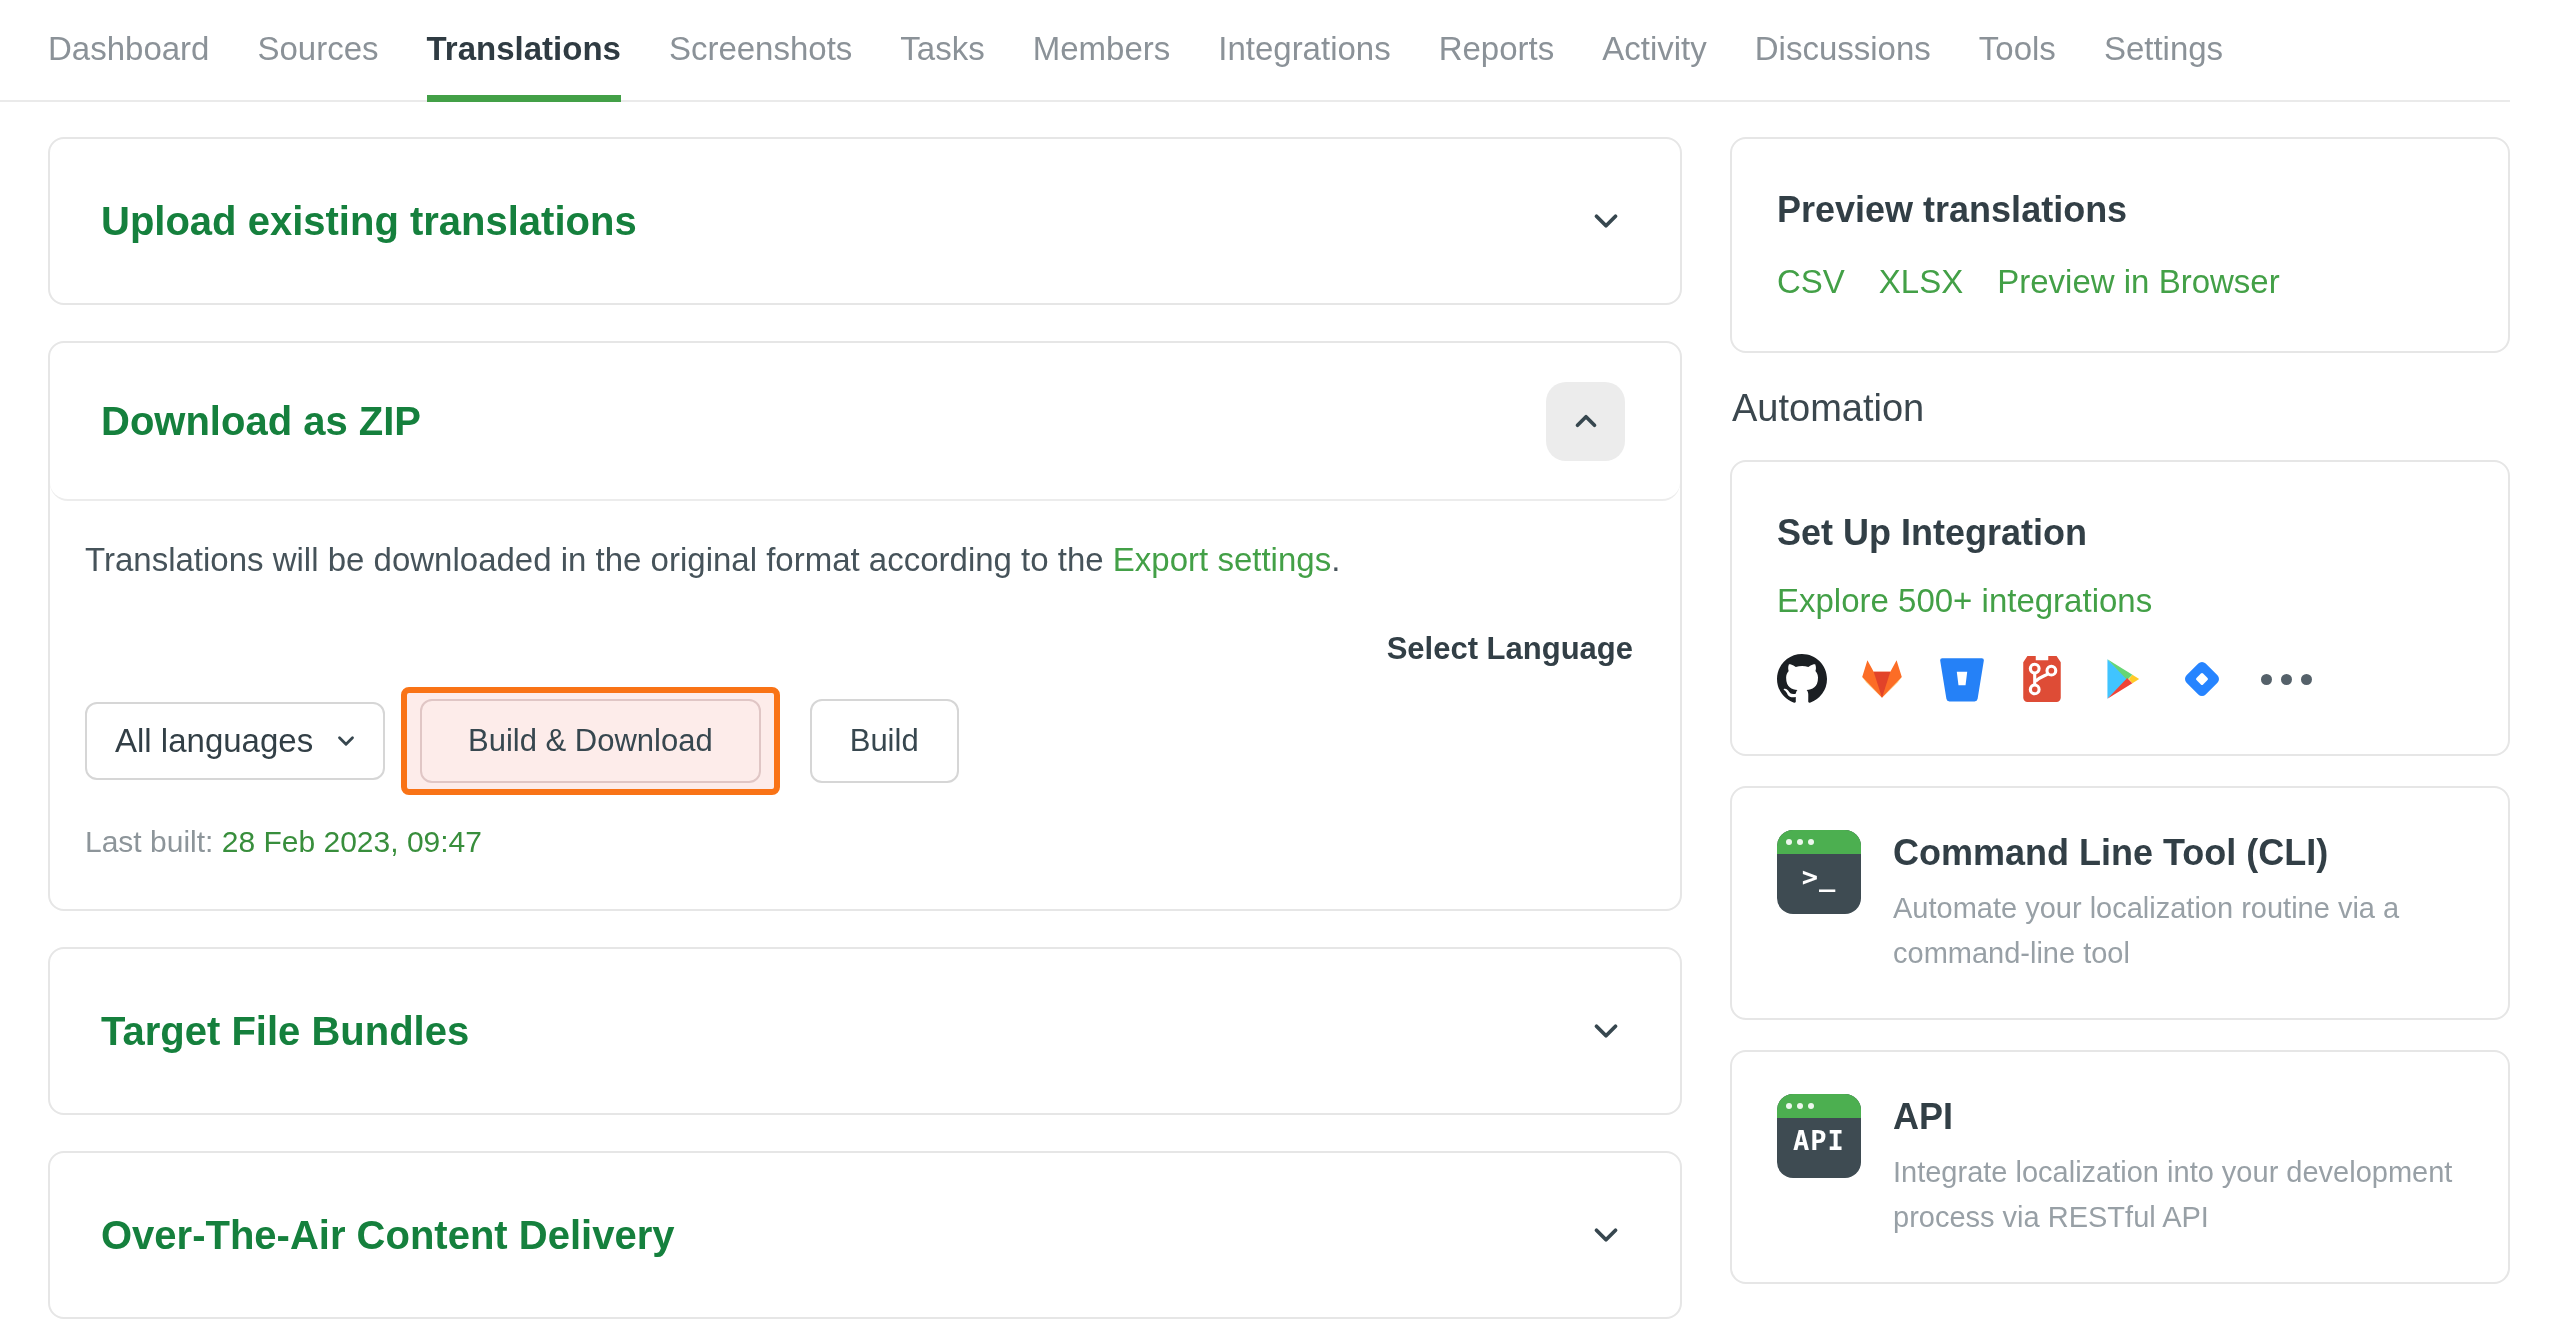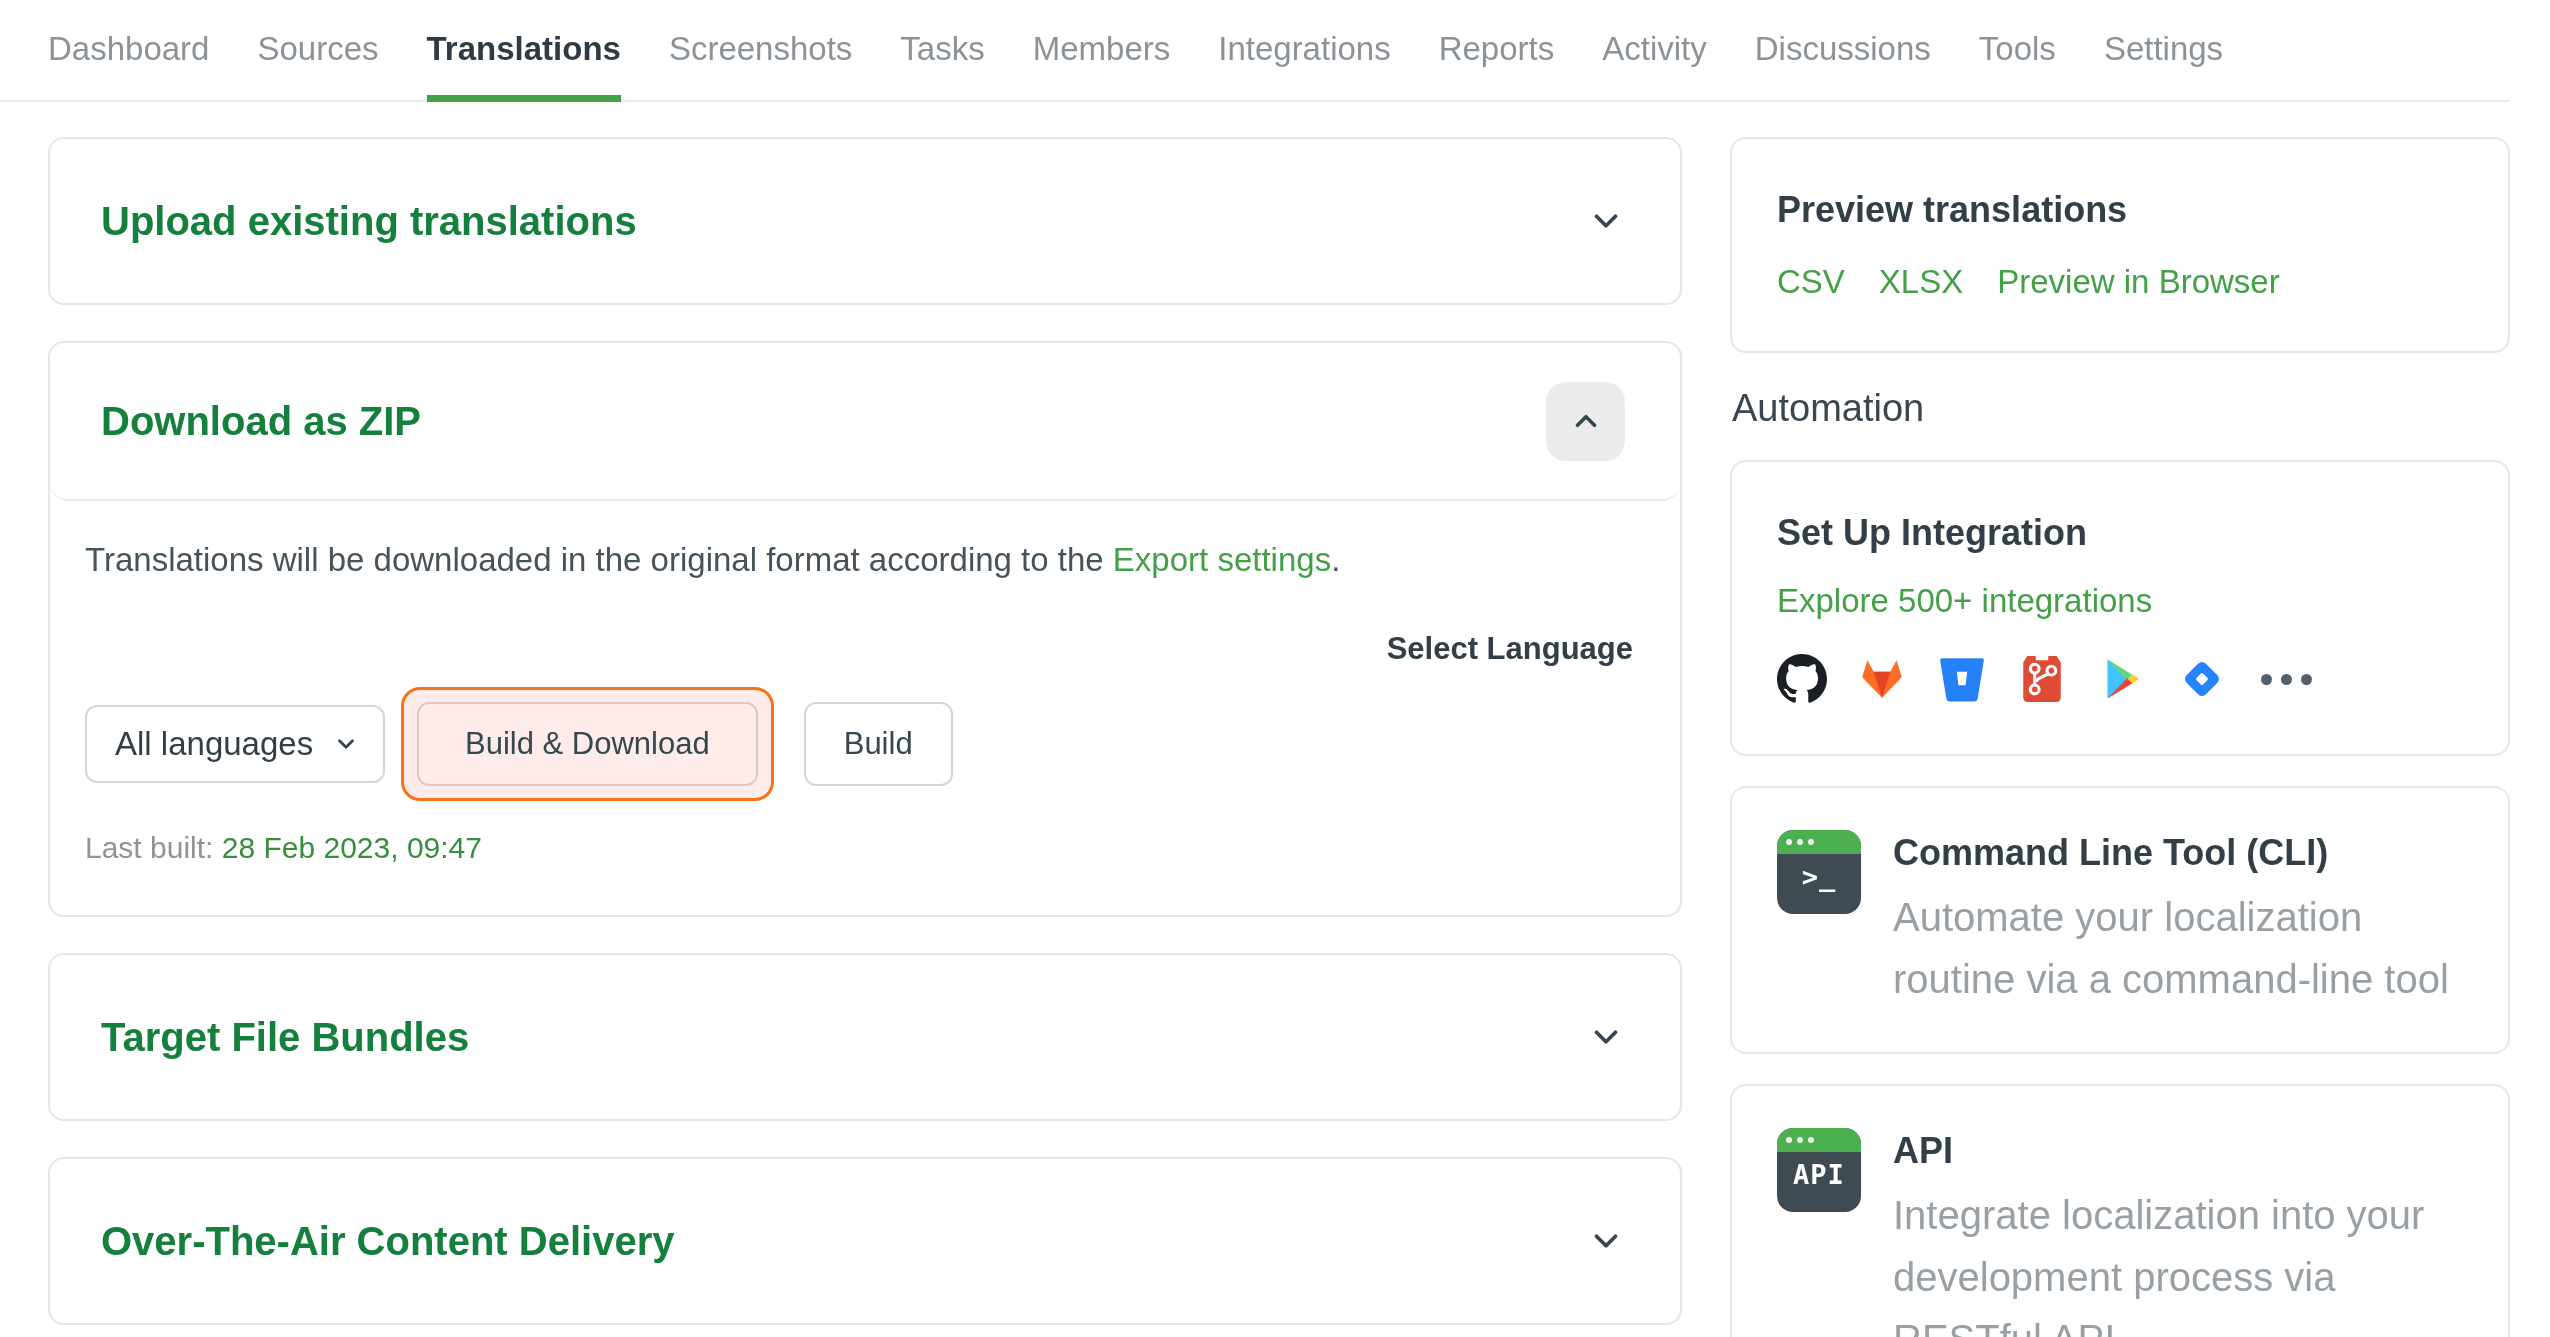--- a/index.html
+++ b/index.html
@@ -33,22 +33,22 @@
 
   .panel-body { padding: 40px 47px 50px 35px; }
   .desc { font-size: 33px; color: #46535a; margin: 0 0 52px 0; }
   .green-link { color: #43a047; text-decoration: none; cursor: pointer; }
   .select-label { font-size: 31px; font-weight: 700; color: #323f46; margin: 0 0 20px 0; text-align: right; }
   .controls { display: flex; align-items: center; }
   .select-box { width: 300px; height: 78px; border: 2px solid #d6d6d6; border-radius: 12px;
     background: #fff; display: flex; align-items: center; justify-content: space-between;
     padding: 0 24px 0 28px; font-size: 33px; color: #323f46; cursor: pointer; }
   .select-box .chev { width: 26px; height: 26px; }
-  .highlight { margin-left: 16px; background: #fdecea; border: 3px solid #f97316;
-    border-radius: 19px; padding: 12px 13px; }
+  .highlight { margin-left: 16px; background: #fdecea; border: 6px solid #f97316;
+    border-radius: 8px; padding: 6px 13px; }
   .btn { height: 84px; border-radius: 12px; font-size: 31px; color: #37474f;
     font-family: "Liberation Sans", sans-serif; display: inline-flex; align-items: center;
     cursor: pointer; }
   .btn-ghost { background: transparent; border: 2px solid #e0c6c5; padding: 0 46px; }
   .btn-plain { background: #fff; border: 2px solid #d6d6d6; padding: 0 38px; margin-left: 30px; }
   .last-built { font-size: 30px; color: #8d959a; margin: 30px 0 0 0; }
   .last-built .date { color: #388e3c; }
 
   
   .card { border: 2px solid #e6e6e6; border-radius: 16px; background: #fff;
@@ -64,21 +64,21 @@
 
   .tool-card { display: flex; gap: 32px; padding: 42px 45px; cursor: pointer; }
   .tool-icon { width: 84px; height: 84px; border-radius: 16px; background: #3e4b52;
     overflow: hidden; flex: none; }
   .tool-icon .bar { height: 24px; background: #4caf50; display: flex; align-items: center;
     gap: 5px; padding-left: 9px; }
   .tool-icon .bar i { width: 6px; height: 6px; border-radius: 50%; background: #fff; opacity: .9; }
   .tool-icon .glyph { color: #fff; font-weight: 700; text-align: center; margin-top: 7px;
     font-size: 27px; font-family: "DejaVu Sans Mono", monospace; letter-spacing: 1px; }
   .tool-title { font-size: 36px; font-weight: 700; color: #323f46; margin: 2px 0 0 0; }
-  .tool-desc { font-size: 40px; color: #98a0a6; line-height: 1.55; margin: 12px 0 0 0; max-width: 600px; }
+  .tool-desc { font-size: 29px; color: #98a0a6; line-height: 1.55; margin: 12px 0 0 0; max-width: 600px; }
 </style>
 </head>
 <body>
 
 <nav class="nav">
   <a class="nav-item">Dashboard</a>
   <a class="nav-item">Sources</a>
   <a class="nav-item active">Translations</a>
   <a class="nav-item">Screenshots</a>
   <a class="nav-item">Tasks</a>

